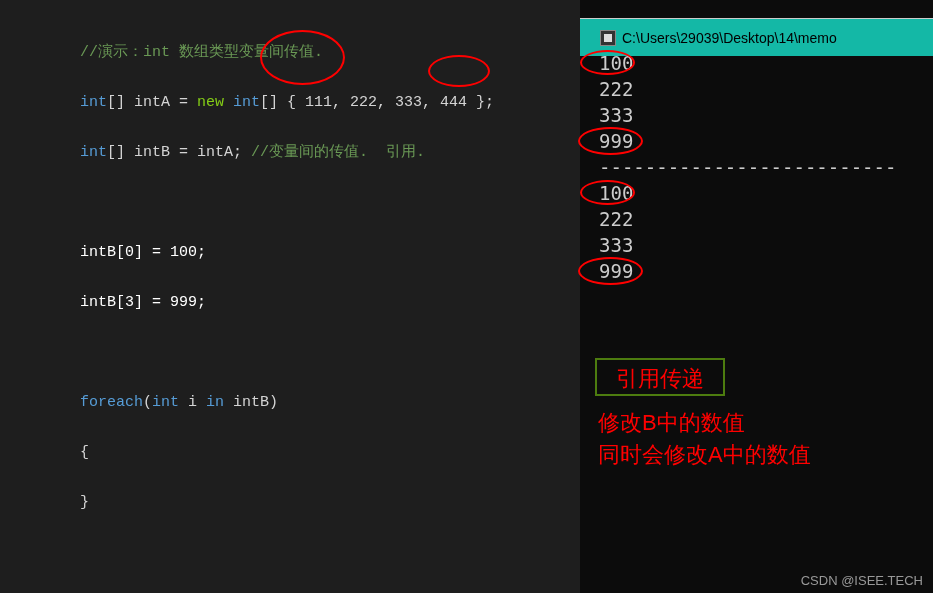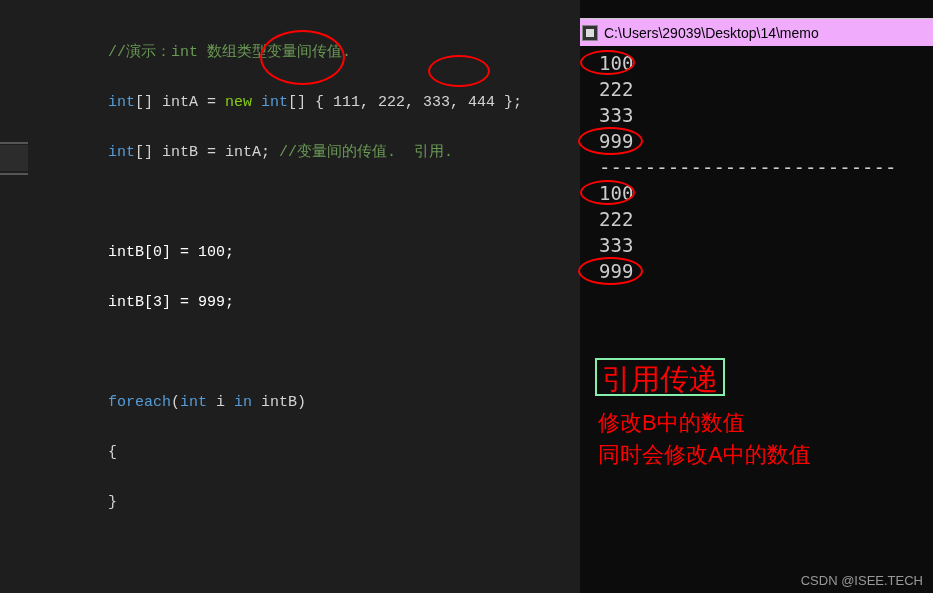--- a/index.html
+++ b/index.html
@@ -20,21 +20,20 @@
     .code-area {
       position: absolute;
       left: 0;
       top: 0;
       width: 580px;
       height: 100%;
       padding: 15px 0 0 0;
       background: #1e1e1e;
       line-height: 25px;
       white-space: pre;
-      margin-left: 28px;
     }
     .code-line {
       padding-left: 8px;
       height: 25px;
     }
     .comment { color: #6a9955; }
     .keyword { color: #569cd6; }
     .punct { color: #d4d4d4; }
     .new { color: #84cc16; }
     .method { color: #dcdcaa; }
@@ -62,25 +61,25 @@
       top: 0;
       width: 353px;
       height: 593px;
       background: #0c0c0c;
     }
     .titlebar {
       position: absolute;
       left: 580px;
       top: 18px;
       width: 353px;
-      height: 28px;
-      background: #f0abfc;
+      height: 38px;
+      background: #14b8a6;
       display: flex;
       align-items: center;
-      padding-left: 2px;
+      padding-left: 20px;
       border-top: 1px solid #ccc;
       z-index: 5;
     }
     .titlebar-icon {
       width: 16px;
       height: 16px;
       background: #333;
       border: 1px solid #888;
       margin-right: 6px;
       position: relative;
@@ -116,27 +115,27 @@
     }
     
     .red-ellipse {
       position: absolute;
       border: 2px solid #ff0000;
       border-radius: 50%;
       z-index: 10;
     }
     .red-box {
       position: absolute;
-      border: 2px solid #86efac;
+      border: 2px solid #4d7c0f;
       z-index: 10;
       color: #ff0000;
-      font-size: 29px;
+      font-size: 22px;
       font-family: 'Microsoft YaHei', sans-serif;
       display: flex;
-      align-items: flex-start;
+      align-items: flex-end;
       justify-content: center;
     }
     .red-text {
       position: absolute;
       color: #ff0000;
       font-size: 22px;
       font-family: 'Microsoft YaHei', sans-serif;
       z-index: 10;
     }
     .watermark {

